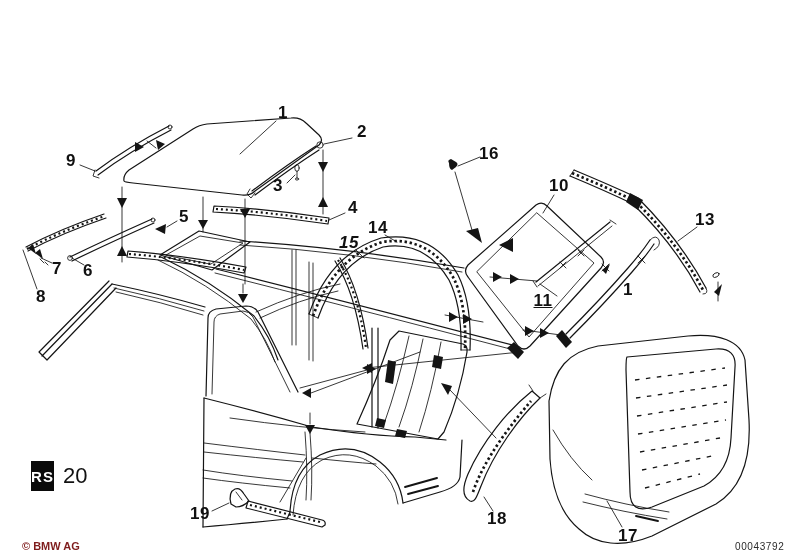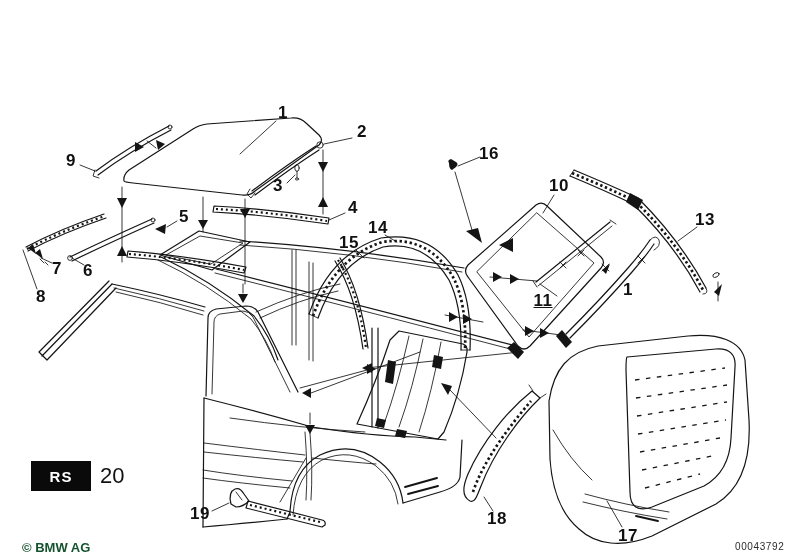--- a/index.html
+++ b/index.html
@@ -14,26 +14,26 @@
   .tex{fill:none;stroke:#141414;stroke-dasharray:2.4 2.7;stroke-width:2.7;stroke-linecap:butt;}
   .tex2{fill:none;stroke:#141414;stroke-dasharray:2 3;stroke-width:2.2;stroke-linecap:butt;}
   .hatch{fill:none;stroke:#141414;stroke-dasharray:4.5 6.5;stroke-width:1.3;}
   .blk{fill:#141414;stroke:none;}
   .callout{
     position:absolute;transform:translate(-50%,-50%);
     font-size:17px;font-weight:bold;color:#111;letter-spacing:0.5px;white-space:nowrap;
   }
   .rs-badge{position:absolute;left:31px;top:461px;display:flex;align-items:center;}
   .rs-box{
-    width:60px;height:30px;background:#0a0a0a;color:#fff;
+    width:23px;height:30px;background:#0a0a0a;color:#fff;
     display:flex;align-items:center;justify-content:center;
     font-size:15px;font-weight:bold;letter-spacing:1px;
   }
   .rs-num{margin-left:9px;font-size:22px;color:#111;}
-  .copyright{position:absolute;left:22px;top:540px;font-size:13px;font-weight:bold;color:#14532d;}
+  .copyright{position:absolute;left:22px;top:540px;font-size:11px;font-weight:bold;color:#7f1d1d;}
   .doc-number{position:absolute;left:735px;top:541px;font-size:10px;color:#2b2b2b;letter-spacing:0.6px;}
 </style>
 </head>
 <body>
 
 <div class="stage" style="background: rgb(255, 255, 255);">
 
 <svg width="799" height="559" viewBox="0 0 799 559">
 
   <g>
@@ -269,21 +269,21 @@
       <div class="callout" style="left: 184px; top: 217px;">5</div>
       <div class="callout" style="left: 88px; top: 271px;">6</div>
       <div class="callout" style="left: 57px; top: 269px;">7</div>
       <div class="callout" style="left: 41px; top: 297px;">8</div>
       <div class="callout" style="left: 71px; top: 161px;">9</div>
       <div class="callout" style="left: 559px; top: 186px;">10</div>
       <div class="callout" style="left: 543px; top: 301px; text-decoration: underline;">11</div>
       <div class="callout" style="left: 628px; top: 290px;">1</div>
       <div class="callout" style="left: 705px; top: 220px;">13</div>
       <div class="callout" style="left: 378px; top: 228px;">14</div>
-      <div class="callout" style="left: 349px; top: 243px;">15</div>
+      <div class="callout" style="left: 349px; top: 243px; font-style: italic;">15</div>
       <div class="callout" style="left: 489px; top: 154px;">16</div>
       <div class="callout" style="left: 628px; top: 536px;">17</div>
       <div class="callout" style="left: 497px; top: 519px;">18</div>
       <div class="callout" style="left: 200px; top: 514px;">19</div>
     </div>
 
 <div class="rs-badge">
   <div class="rs-box">RS</div>
   <span class="rs-num">20</span>
 </div>

